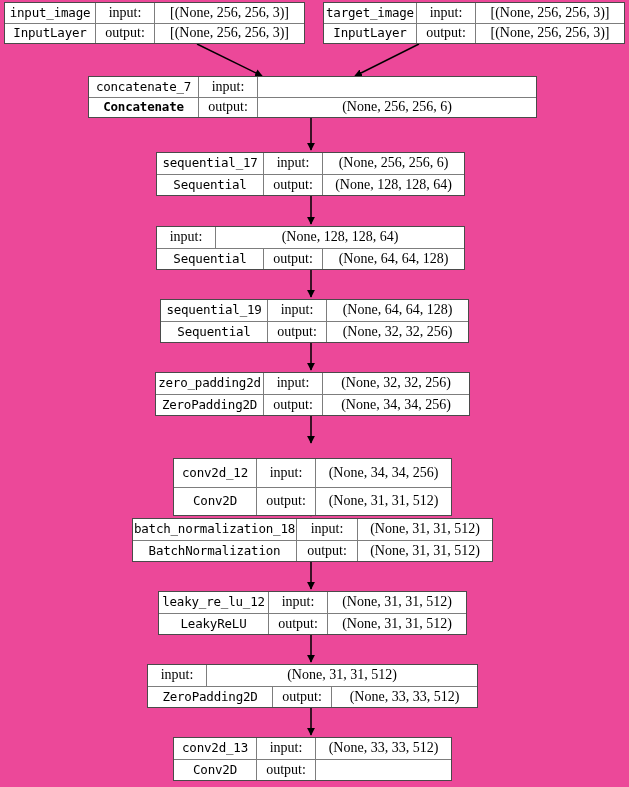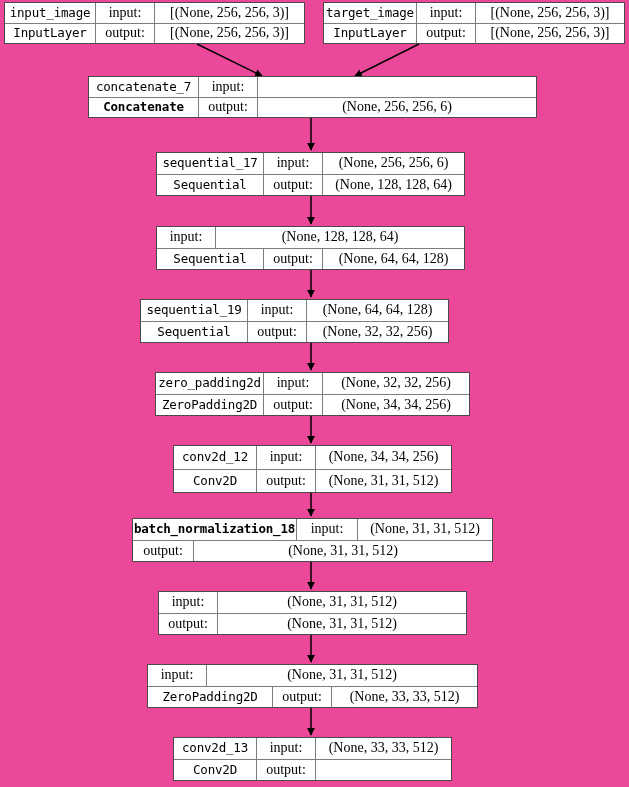--- a/index.html
+++ b/index.html
@@ -186,21 +186,21 @@
       <div class="cell c-io" style="width:59px;">input:</div>
       <div class="cell c-shape" style="flex:1;">(None, 128, 128, 64)</div>
     </div>
     <div class="node-row">
       <div class="cell c-name" style="width:107px;">Sequential</div>
       <div class="cell c-io" style="width:59px;">output:</div>
       <div class="cell c-shape" style="flex:1;">(None, 64, 64, 128)</div>
     </div>
   </div>
 
-  <div class="node" style="left:140px; top:299px; width:309px; height:44px;">
+  <div class="node" style="left:160px; top:299px; width:309px; height:44px;">
     <div class="node-row top">
       <div class="cell c-name" style="width:107px;">sequential_19</div>
       <div class="cell c-io" style="width:59px;">input:</div>
       <div class="cell c-shape" style="flex:1;">(None, 64, 64, 128)</div>
     </div>
     <div class="node-row">
       <div class="cell c-name" style="width:107px;">Sequential</div>
       <div class="cell c-io" style="width:59px;">output:</div>
       <div class="cell c-shape" style="flex:1;">(None, 32, 32, 256)</div>
     </div>
@@ -212,51 +212,54 @@
       <div class="cell c-io" style="width:59px;">input:</div>
       <div class="cell c-shape" style="flex:1;">(None, 32, 32, 256)</div>
     </div>
     <div class="node-row">
       <div class="cell c-name" style="width:108px;">ZeroPadding2D</div>
       <div class="cell c-io" style="width:59px;">output:</div>
       <div class="cell c-shape" style="flex:1;">(None, 34, 34, 256)</div>
     </div>
   </div>
 
-  <div class="node" style="left:173px; top:445px; width:279px; height:48px;">
+  <div class="node" style="left:173px; top:458px; width:279px; height:58px;">
     <div class="node-row top">
       <div class="cell c-name" style="width:83px;">conv2d_12</div>
       <div class="cell c-io" style="width:59px;">input:</div>
       <div class="cell c-shape" style="flex:1;">(None, 34, 34, 256)</div>
     </div>
     <div class="node-row">
       <div class="cell c-name" style="width:83px;">Conv2D</div>
       <div class="cell c-io" style="width:59px;">output:</div>
       <div class="cell c-shape" style="flex:1;">(None, 31, 31, 512)</div>
     </div>
   </div>
 
   <div class="node" style="left:132px; top:518px; width:361px; height:44px;">
     <div class="node-row top">
-      <div class="cell c-name" style="width:164px;font-weight:bold;">batch_normalization_18</div>
+      <div class="cell c-name" style="width:164px;">batch_normalization_18</div>
       <div class="cell c-io" style="width:61px;">input:</div>
       <div class="cell c-shape" style="flex:1;">(None, 31, 31, 512)</div>
     </div>
     <div class="node-row">
+      <div class="cell c-name" style="width:164px;">BatchNormalization</div>
       <div class="cell c-io" style="width:61px;">output:</div>
       <div class="cell c-shape" style="flex:1;">(None, 31, 31, 512)</div>
     </div>
   </div>
 
   <div class="node" style="left:158px; top:591px; width:309px; height:44px;">
     <div class="node-row top">
-      <div class="cell c-io" style="width:59px;">input:</div>
-      <div class="cell c-shape" style="flex:1;">(None, 31, 31, 512)</div>
-    </div>
-    <div class="node-row">
+      <div class="cell c-name" style="width:110px;">leaky_re_lu_12</div>
+      <div class="cell c-io" style="width:59px;">input:</div>
+      <div class="cell c-shape" style="flex:1;">(None, 31, 31, 512)</div>
+    </div>
+    <div class="node-row">
+      <div class="cell c-name" style="width:110px;">LeakyReLU</div>
       <div class="cell c-io" style="width:59px;">output:</div>
       <div class="cell c-shape" style="flex:1;">(None, 31, 31, 512)</div>
     </div>
   </div>
 
   <div class="node" style="left:147px; top:664px; width:331px; height:44px;">
     <div class="node-row top">
       <div class="cell c-io" style="width:59px;">input:</div>
       <div class="cell c-shape" style="flex:1;">(None, 31, 31, 512)</div>
     </div>

